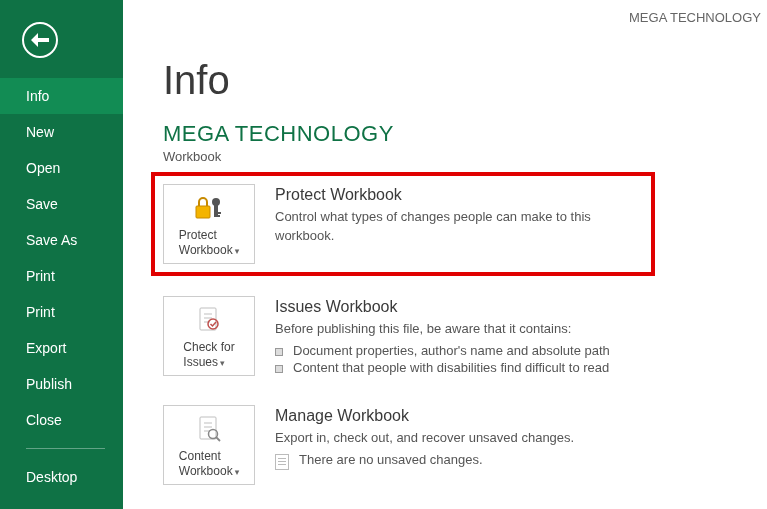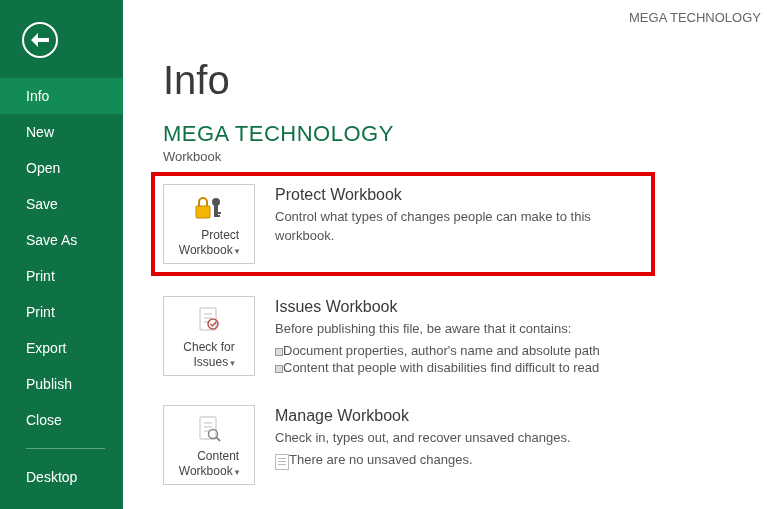--- a/index.html
+++ b/index.html
@@ -102,21 +102,21 @@
   .tile .tile-icon {
     height: 32px;
     display: flex;
     align-items: center;
     justify-content: center;
     margin-bottom: 4px;
   }
   .tile .tile-label {
     font-size: 12px;
     color: #444;
-    text-align: right;
+    text-align: left;
     line-height: 1.25;
   }
   .tile .tile-label .caret::after {
     content: "▾";
     font-size: 9px;
     margin-left: 2px;
     color: #666;
   }
   .section-text { flex: 1; padding-top: 2px; }
   .section-heading {
@@ -127,20 +127,21 @@
   }
   .section-desc {
     font-size: 13px;
     color: #555;
     line-height: 1.45;
   }
   .bullet-list { margin-top: 4px; }
   .bullet-row {
     display: flex;
     align-items: flex-start;
+    gap: 10px;
     margin-bottom: 2px;
   }
   .bullet-marker {
     width: 8px; height: 8px;
     border: 1px solid #999;
     background: #ddd;
     margin-top: 5px;
     flex: 0 0 auto;
   }
   .bullet-row .bullet-text { font-size: 13px; color: #555; }
@@ -258,21 +259,21 @@
           <line x1="20" y1="22" x2="24" y2="26" stroke="#888" stroke-width="1.8"></line>
         </svg>
       </div>
       <div class="tile-label">
         <span>Content</span><br>
         <span>Workbook</span><span class="caret"></span>
       </div>
     </div>
     <div class="section-text">
       <div class="section-heading">Manage Workbook</div>
-      <div class="section-desc">Check in, types out, and recover unsaved changes.</div>
+      <div class="section-desc">Export in, check out, and recover unsaved changes.</div>
       <div class="bullet-list">
         <div class="bullet-row">
           <div class="unsaved-icon"></div>
           <div class="bullet-text">There are no unsaved changes.</div>
         </div>
       </div>
     </div>
   </div>
 
 </div>

